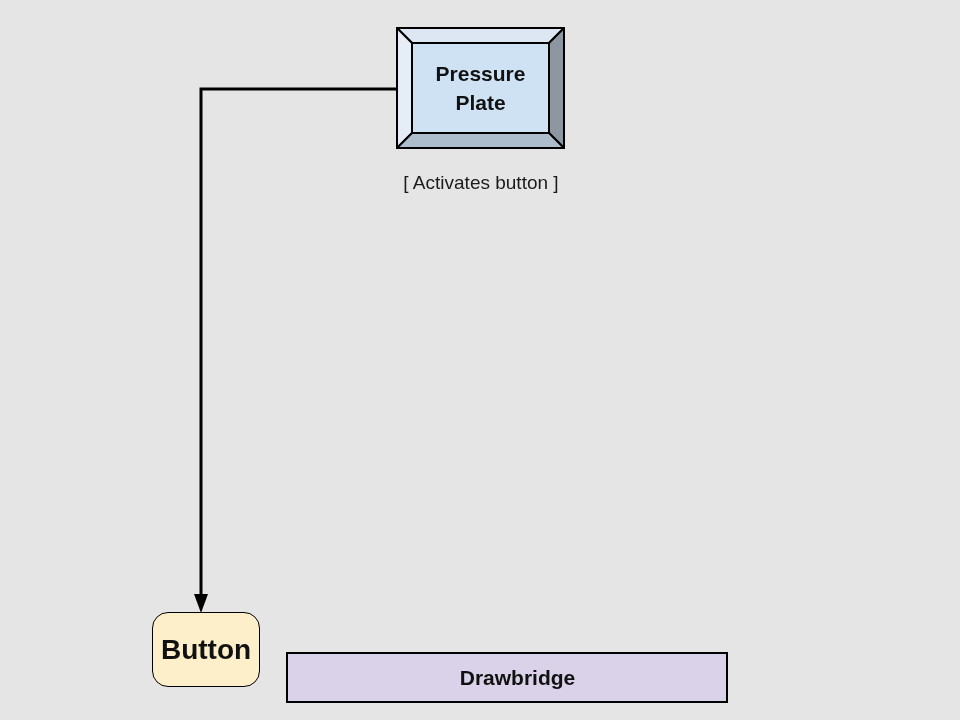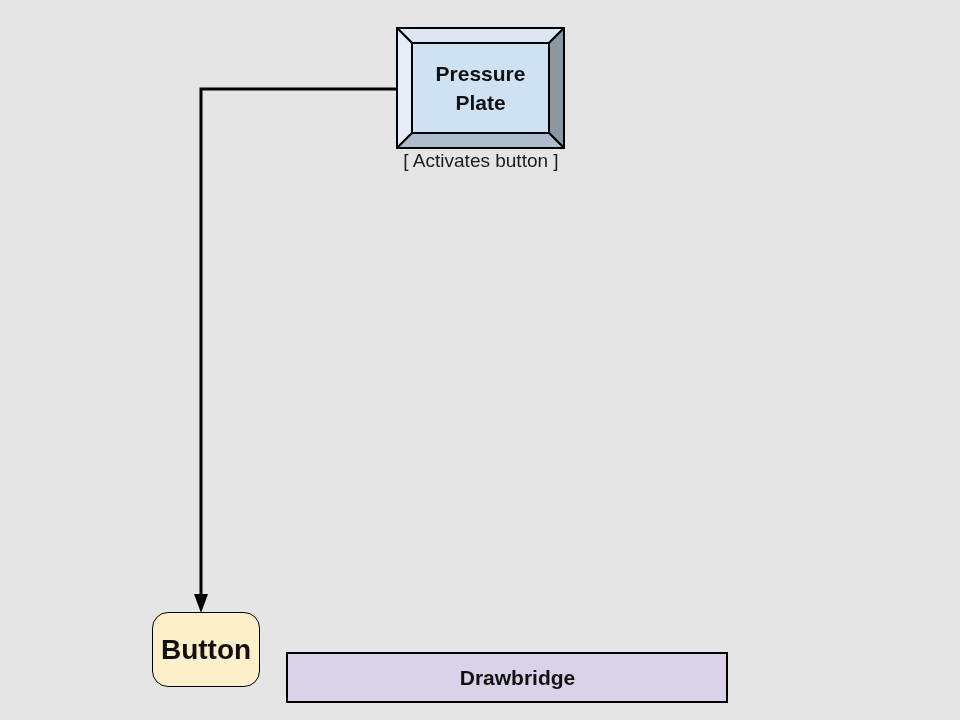--- a/index.html
+++ b/index.html
@@ -34,21 +34,21 @@
     display: flex; align-items: center; justify-content: center;
     text-align: center;
     font-weight: bold;
     font-size: 21px;
     line-height: 29px;
   }
 
   
   .edge-label {
     position: absolute;
-    left: 356px; top: 150px;
+    left: 356px; top: 172px;
     width: 250px;
     text-align: center;
     font-size: 19px;
     color: #1b1b1b;
   }
 
   
   .button-node {
     left: 152px; top: 612px;
     width: 108px; height: 75px;

